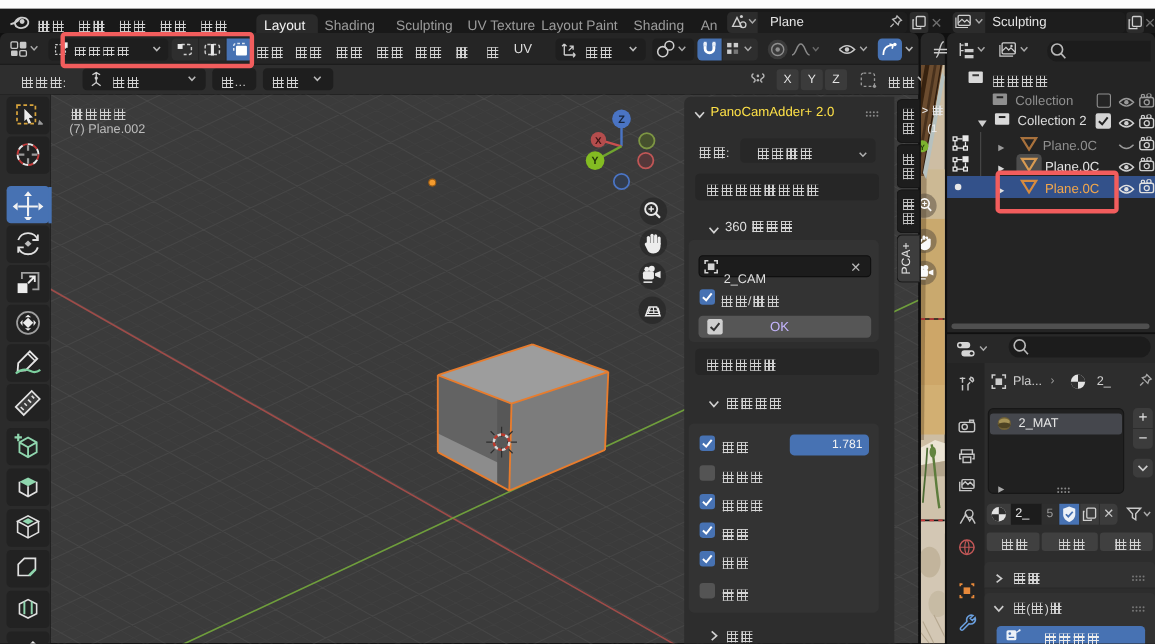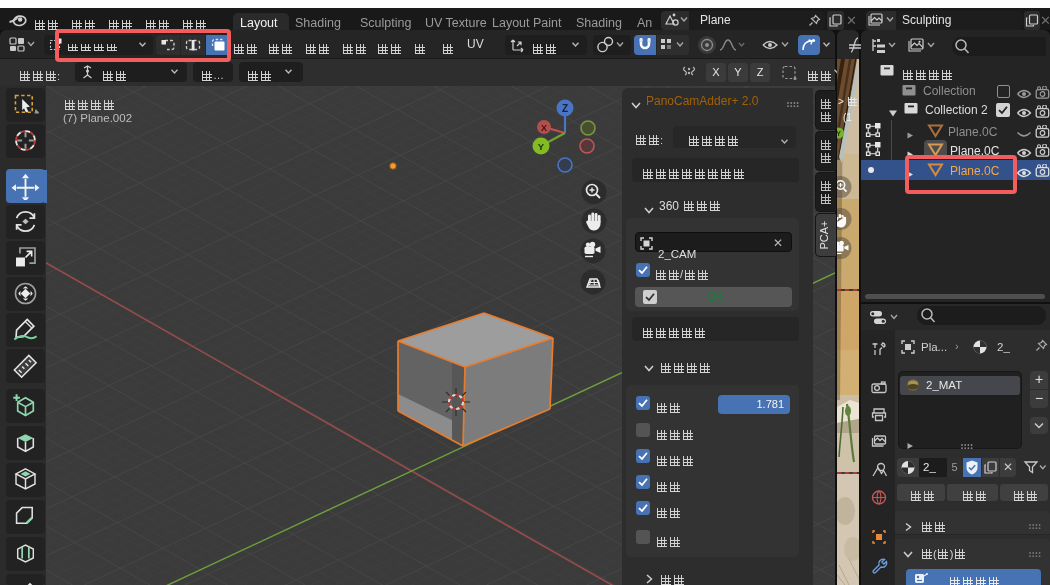--- a/index.html
+++ b/index.html
@@ -345,21 +345,21 @@
         <path d="M541 201 l3-8 h7 l3 8 Z" fill="none" stroke="#ececec" stroke-width="1.4"></path>
         <path d="M543.3 199 l2-5.5 m3.2 5.7 l-0.6-6 m4.3 0.6 l1.6 5 M542 196.5 h11 M541.5 199 h12" stroke="#ececec" stroke-width="1"></path>
       </g>
     </svg></div>
 <div style="left:63px;top:95px;width:80px;height:12px;"><i class="k"></i><i class="k"></i><i class="k"></i><i class="k"></i></div>
 <div style="left:63px;top:112px;width:100px;height:13px;color:#bdbdbd;font-size:11.5px;white-space:nowrap">(7) Plane.002</div>
 <div style="left:622px;top:88px;width:191px;height:497px;background:#2d2d2d;border-radius:6px 0 0 0"></div>
 <div style="left:630px;top:96px;width:12px;height:10px;"><svg width="12" height="10" viewBox="0 0 12 10">
       <path d="M2 3 L6 7.5 L10 3" fill="none" stroke="#d0d0d0" stroke-width="1.5"></path>
     </svg></div>
-<div style="left:646px;top:94px;width:150px;height:14px;color:#a16207;font-size:12px;white-space:nowrap">PanoCamAdder+ 2.0</div>
+<div style="left:646px;top:94px;width:150px;height:14px;color:#fde047;font-size:12px;white-space:nowrap">PanoCamAdder+ 2.0</div>
 <div style="left:786px;top:96px;width:16px;height:9px;"><svg width="16" height="9" viewBox="0 0 16 9">
       <circle cx="2.0" cy="2.0" r="0.9" fill="#8a8a8a"></circle>
       <circle cx="5.2" cy="2.0" r="0.9" fill="#8a8a8a"></circle>
       <circle cx="8.4" cy="2.0" r="0.9" fill="#8a8a8a"></circle>
       <circle cx="11.600000000000001" cy="2.0" r="0.9" fill="#8a8a8a"></circle>
       <circle cx="2.0" cy="5.2" r="0.9" fill="#8a8a8a"></circle>
       <circle cx="5.2" cy="5.2" r="0.9" fill="#8a8a8a"></circle>
       <circle cx="8.4" cy="5.2" r="0.9" fill="#8a8a8a"></circle>
       <circle cx="11.600000000000001" cy="5.2" r="0.9" fill="#8a8a8a"></circle>
     </svg></div>
@@ -384,21 +384,21 @@
 <div style="left:658px;top:248px;width:50px;height:12px;color:#dfdfdf;font-size:11.5px">2_CAM</div>
 <div style="left:773px;top:236px;width:12px;height:13px;color:#b9b9b9;font-size:12px">✕</div>
 <div style="left:636px;top:263px;width:14px;height:14px;background:#4772b3;border-radius:3px"><svg width="14" height="14" viewBox="0 0 14 14">
       <path d="M3 7.2 L6 10 L11 3.8" fill="none" stroke="#fff" stroke-width="1.8"></path>
     </svg></div>
 <div style="left:654px;top:265px;width:56px;height:12px;"><i class="k"></i><i class="k"></i><span style="color:#d8d8d8;font-size:11px;vertical-align:1px">/</span><i class="k"></i><i class="k"></i></div>
 <div style="left:635px;top:287px;width:157px;height:20px;background:#565656;border-radius:4px"></div>
 <div style="left:643px;top:290px;width:14px;height:14px;background:#cfcfcf;border-radius:2px"><svg width="14" height="14" viewBox="0 0 14 14">
       <path d="M3 7.2 L6 10 L11 3.8" fill="none" stroke="#333" stroke-width="1.8"></path>
     </svg></div>
-<div style="left:700px;top:290px;width:30px;height:13px;color:#15803d;font-size:12px;text-align:center">OK</div>
+<div style="left:700px;top:290px;width:30px;height:13px;color:#c4b5fd;font-size:12px;text-align:left">OK</div>
 <div style="left:632px;top:317px;width:167px;height:24px;background:#262626;border-radius:4px"></div>
 <div style="left:641px;top:323px;width:80px;height:12px;"><i class="k"></i><i class="k"></i><i class="k"></i><i class="k"></i><i class="k"></i></div>
 <div style="left:643px;top:359px;width:12px;height:10px;"><svg width="12" height="10" viewBox="0 0 12 10">
       <path d="M2 3 L6 7.5 L10 3" fill="none" stroke="#d0d0d0" stroke-width="1.5"></path>
     </svg></div>
 <div style="left:659px;top:358px;width:60px;height:12px;"><i class="k"></i><i class="k"></i><i class="k"></i><i class="k"></i></div>
 <div style="left:626px;top:385px;width:173px;height:172px;background:#333333;border-radius:5px"></div>
 <div style="left:636px;top:396px;width:14px;height:14px;background:#4772b3;border-radius:3px"><svg width="14" height="14" viewBox="0 0 14 14">
       <path d="M3 7.2 L6 10 L11 3.8" fill="none" stroke="#fff" stroke-width="1.8"></path>
     </svg></div>

